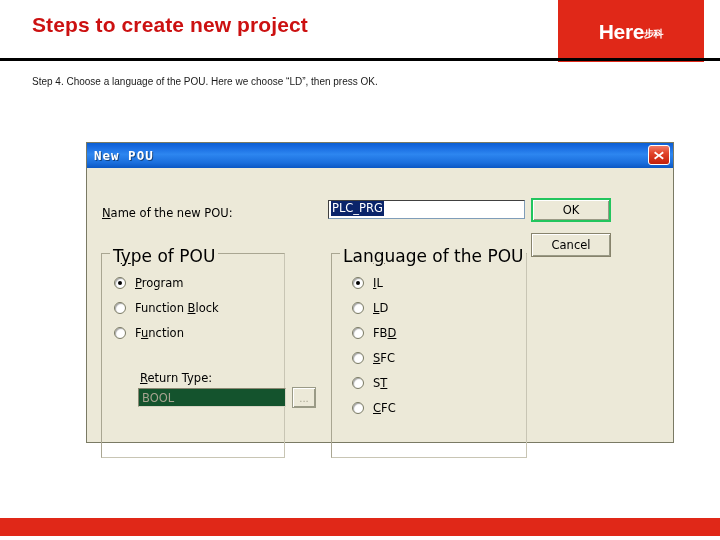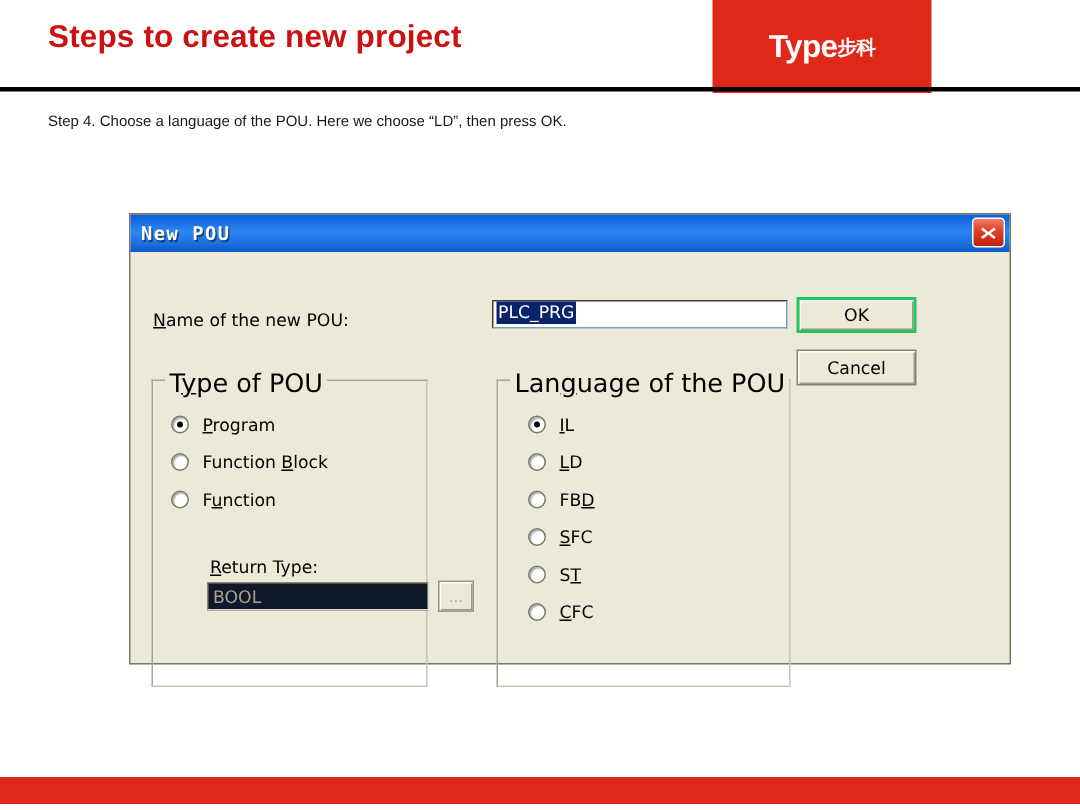--- a/index.html
+++ b/index.html
@@ -12,21 +12,21 @@
     background: #ffffff;
     font-family: "Liberation Sans", sans-serif;
     overflow: hidden;
     position: relative;
   }
 
   
   .slide-header {
     position: absolute;
     left: 0; top: 0;
-    width: 621px;
+    width: 704px;
     height: 58px;
   }
   .header-title {
     position: absolute;
     left: 32px;
     top: 13px;
     font-size: 21px;
     font-weight: bold;
     color: #cc1111;
     letter-spacing: 0.1px;
@@ -45,21 +45,21 @@
   }
   .logo-text {
     color: #ffffff;
     font-size: 21px;
     font-weight: bold;
     letter-spacing: -0.4px;
     line-height: 1;
     white-space: nowrap;
   }
   .logo-cn {
-    font-size: 13px;
+    font-size: 10px;
     font-weight: bold;
     vertical-align: 2px;
   }
   .header-rule {
     position: absolute;
     left: 0;
     top: 58px;
     width: 720px;
     height: 3px;
     background: #000000;
@@ -259,21 +259,21 @@
   }
 
   
   .return-label { left: 38px; top: 117px; }
   .return-input {
     position: absolute;
     left: 36px;
     top: 134px;
     width: 148px;
     height: 19px;
-    background: #0f172a;
+    background: #14532d;
     border: 1px solid #d7d4c4;
     border-top-color: #8a8872;
     border-left-color: #8a8872;
     box-sizing: border-box;
     display: flex;
     align-items: center;
     cursor: default;
   }
   .return-text {
     margin-left: 3px;
@@ -300,21 +300,21 @@
     padding-bottom: 3px;
     cursor: pointer;
   }
 </style>
 </head>
 <body>
 
 <div class="slide-header">
   <div class="header-title">Steps to create new project</div>
   <div class="logo-block">
-    <div class="logo-text"><span>Type</span><span class="logo-cn">步科</span></div>
+    <div class="logo-text"><span>Here</span><span class="logo-cn">步科</span></div>
   </div>
 </div>
 <div class="header-rule"></div>
 
 <div class="step-text">Step 4. Choose a language of the POU. Here we choose “LD”, then press OK.</div>
 
 <div class="dialog">
 
   <div class="titlebar">
     <div class="titlebar-text">New POU</div>

